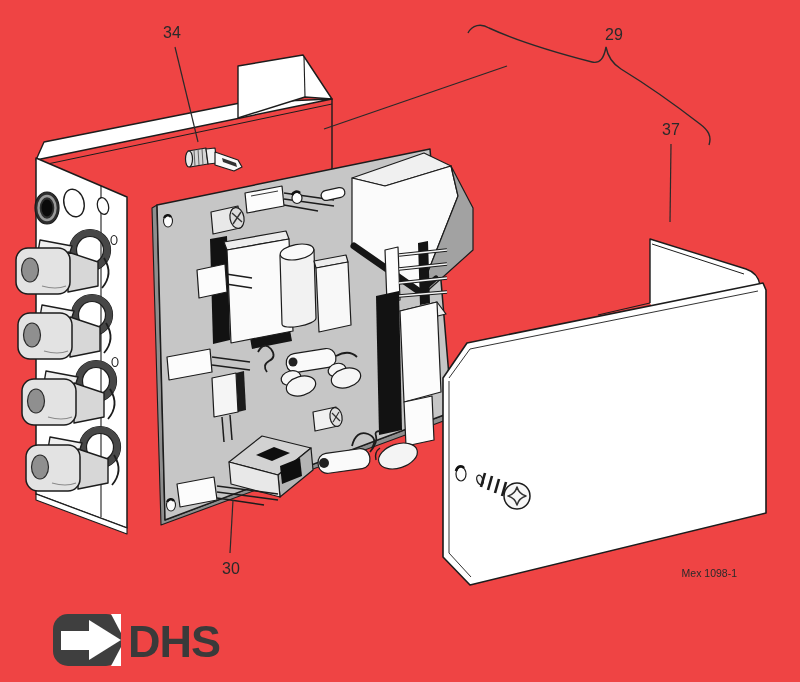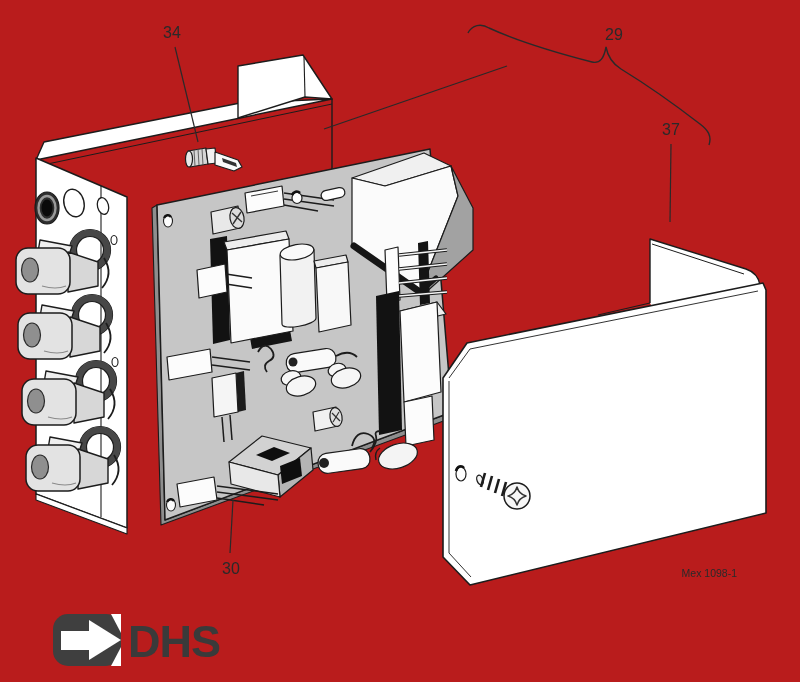--- a/index.html
+++ b/index.html
@@ -1,17 +1,17 @@
 <!DOCTYPE html>
 <html><head>
 <meta charset="utf-8">
 <style>
   html,body{margin:0;padding:0;background:#ffffff;}
   body{width:800px;height:682px;overflow:hidden;font-family:"Liberation Sans","DejaVu Sans",sans-serif;}
-  .stage{position:relative;width:800px;height:682px;background:#b91c1c;}
+  .stage{position:relative;width:800px;height:682px;background:#ef4444;}
   svg{display:block;}
   text{font-family:"Liberation Sans","DejaVu Sans",sans-serif;fill:#1c1c1c;}
   .callout{font-size:16px;fill:#2a2a2a;}
   .figcode{font-size:10.5px;fill:#2a2a2a;}
   .logotext{font-size:45px;font-weight:bold;fill:#3a3a3a;letter-spacing:-1px;}
 </style>
 </head>
 <body>
 
 <div class="stage">

